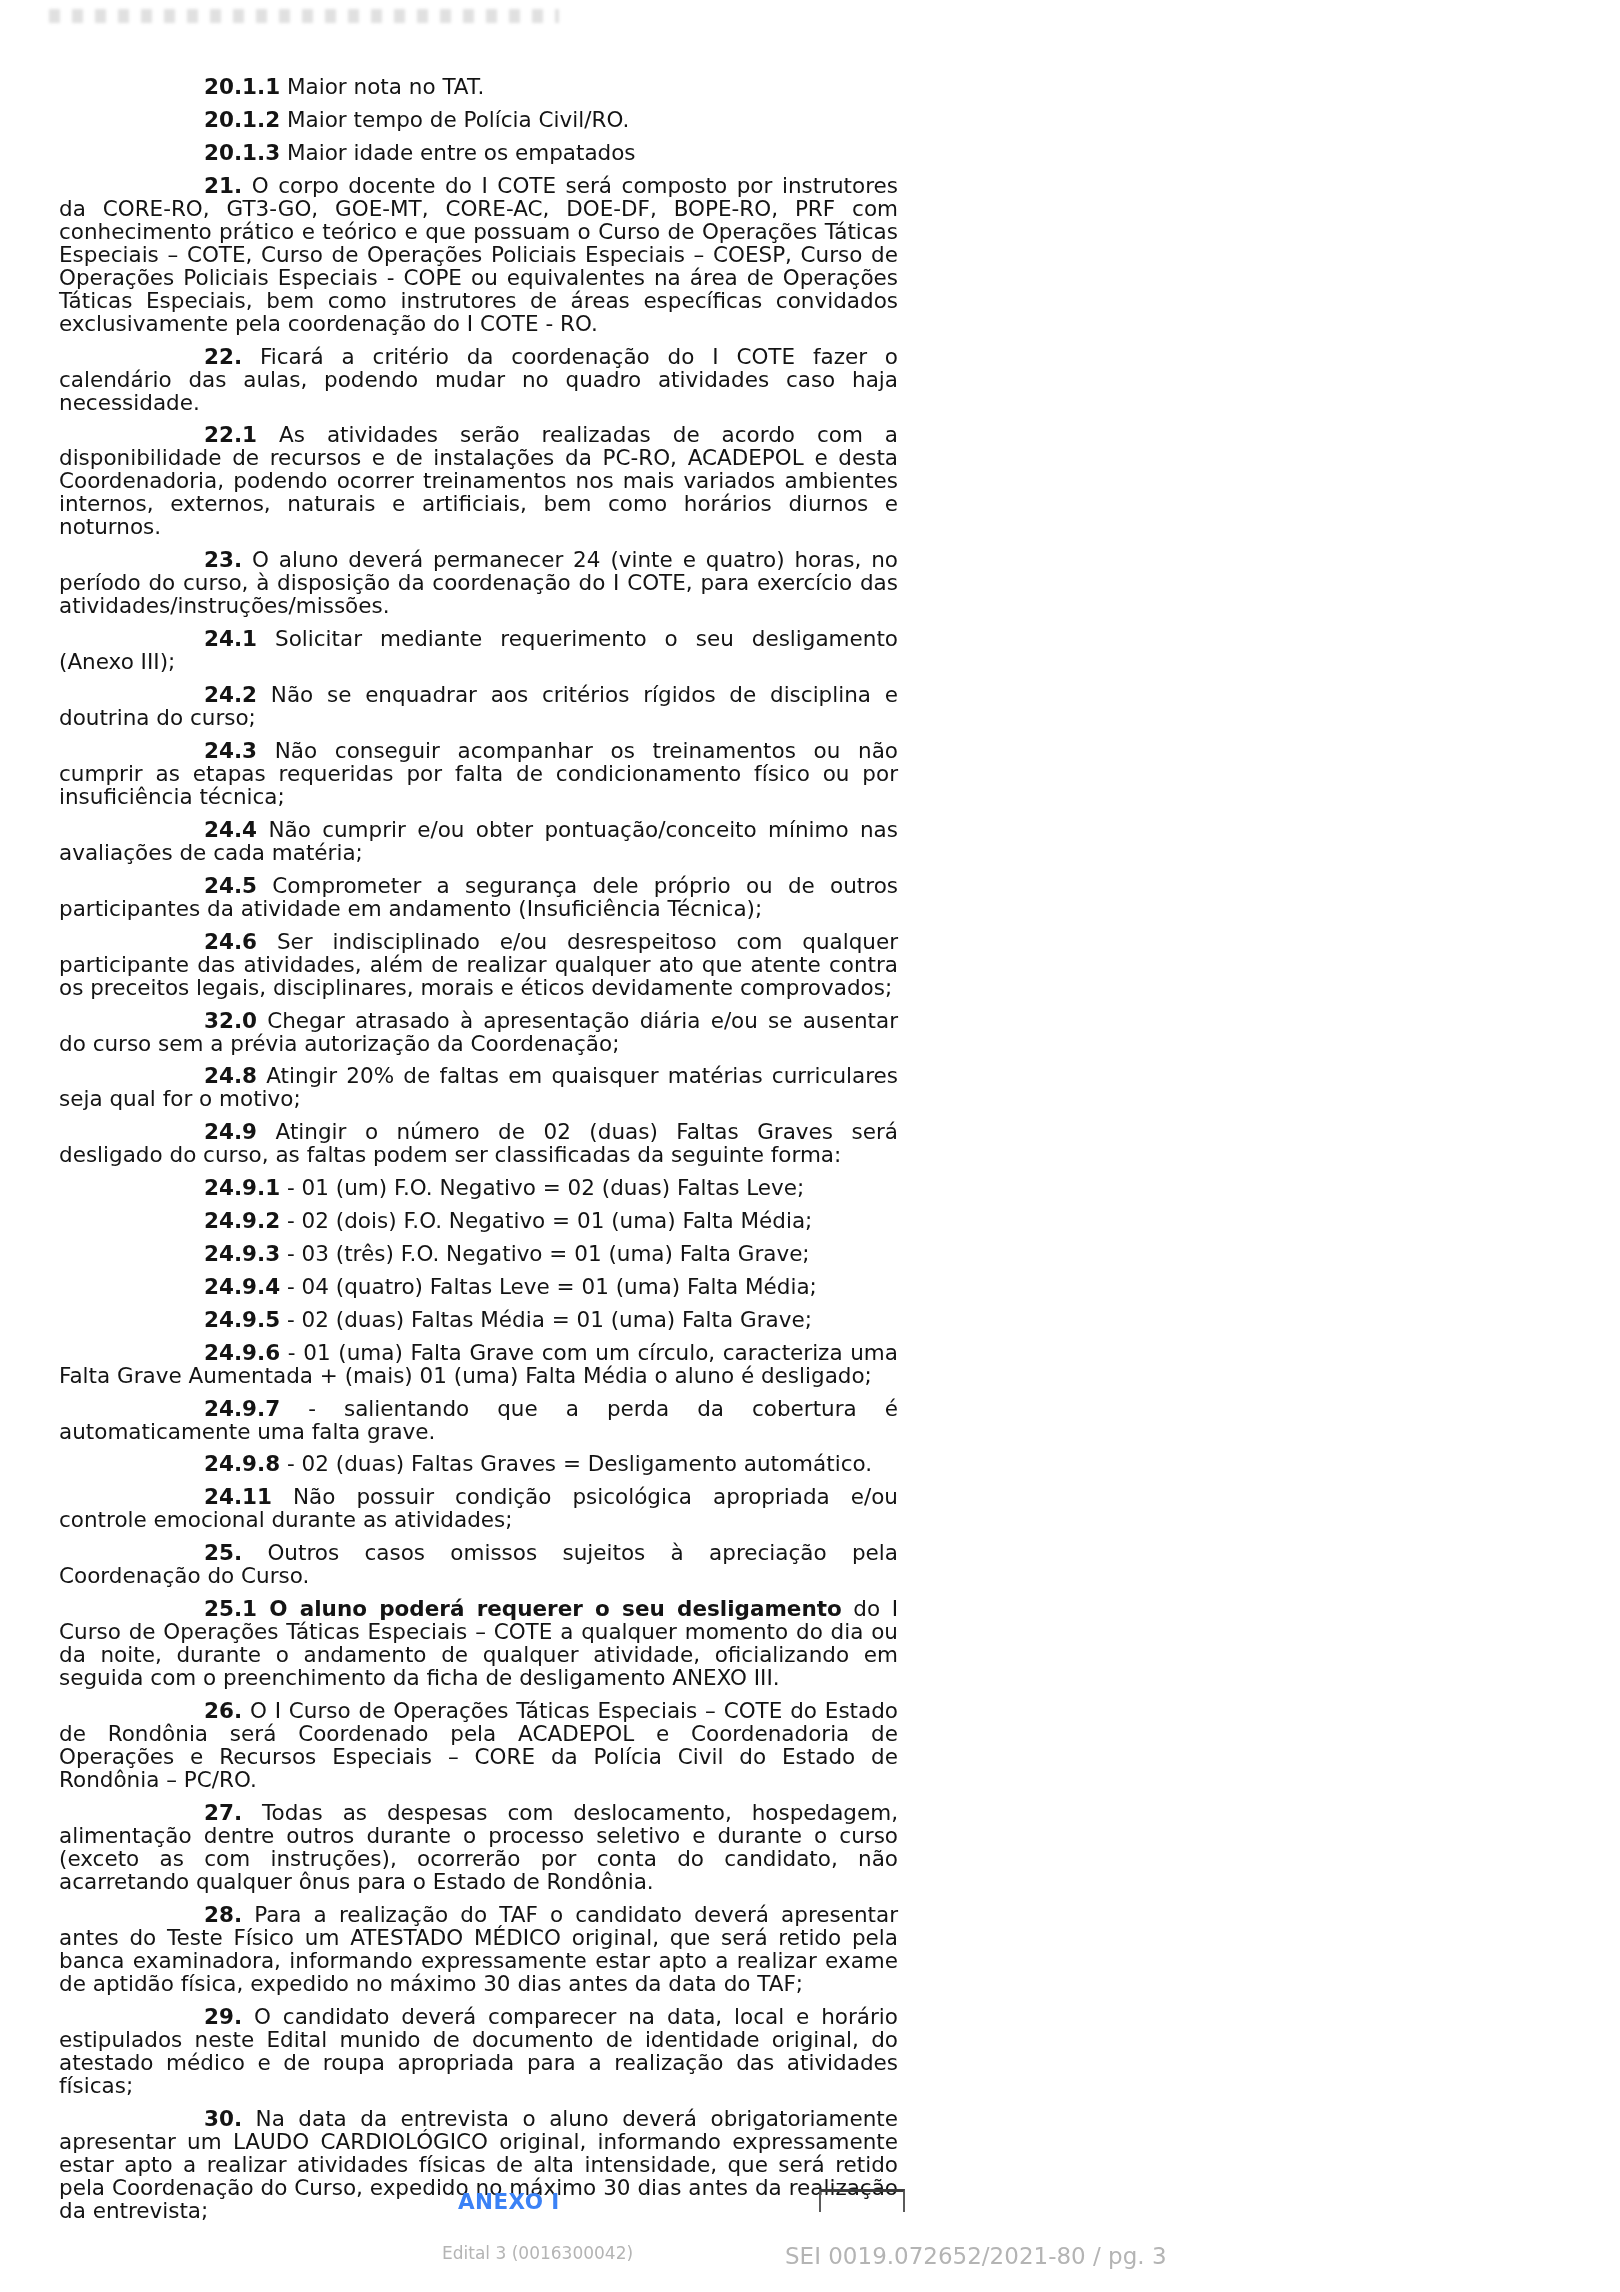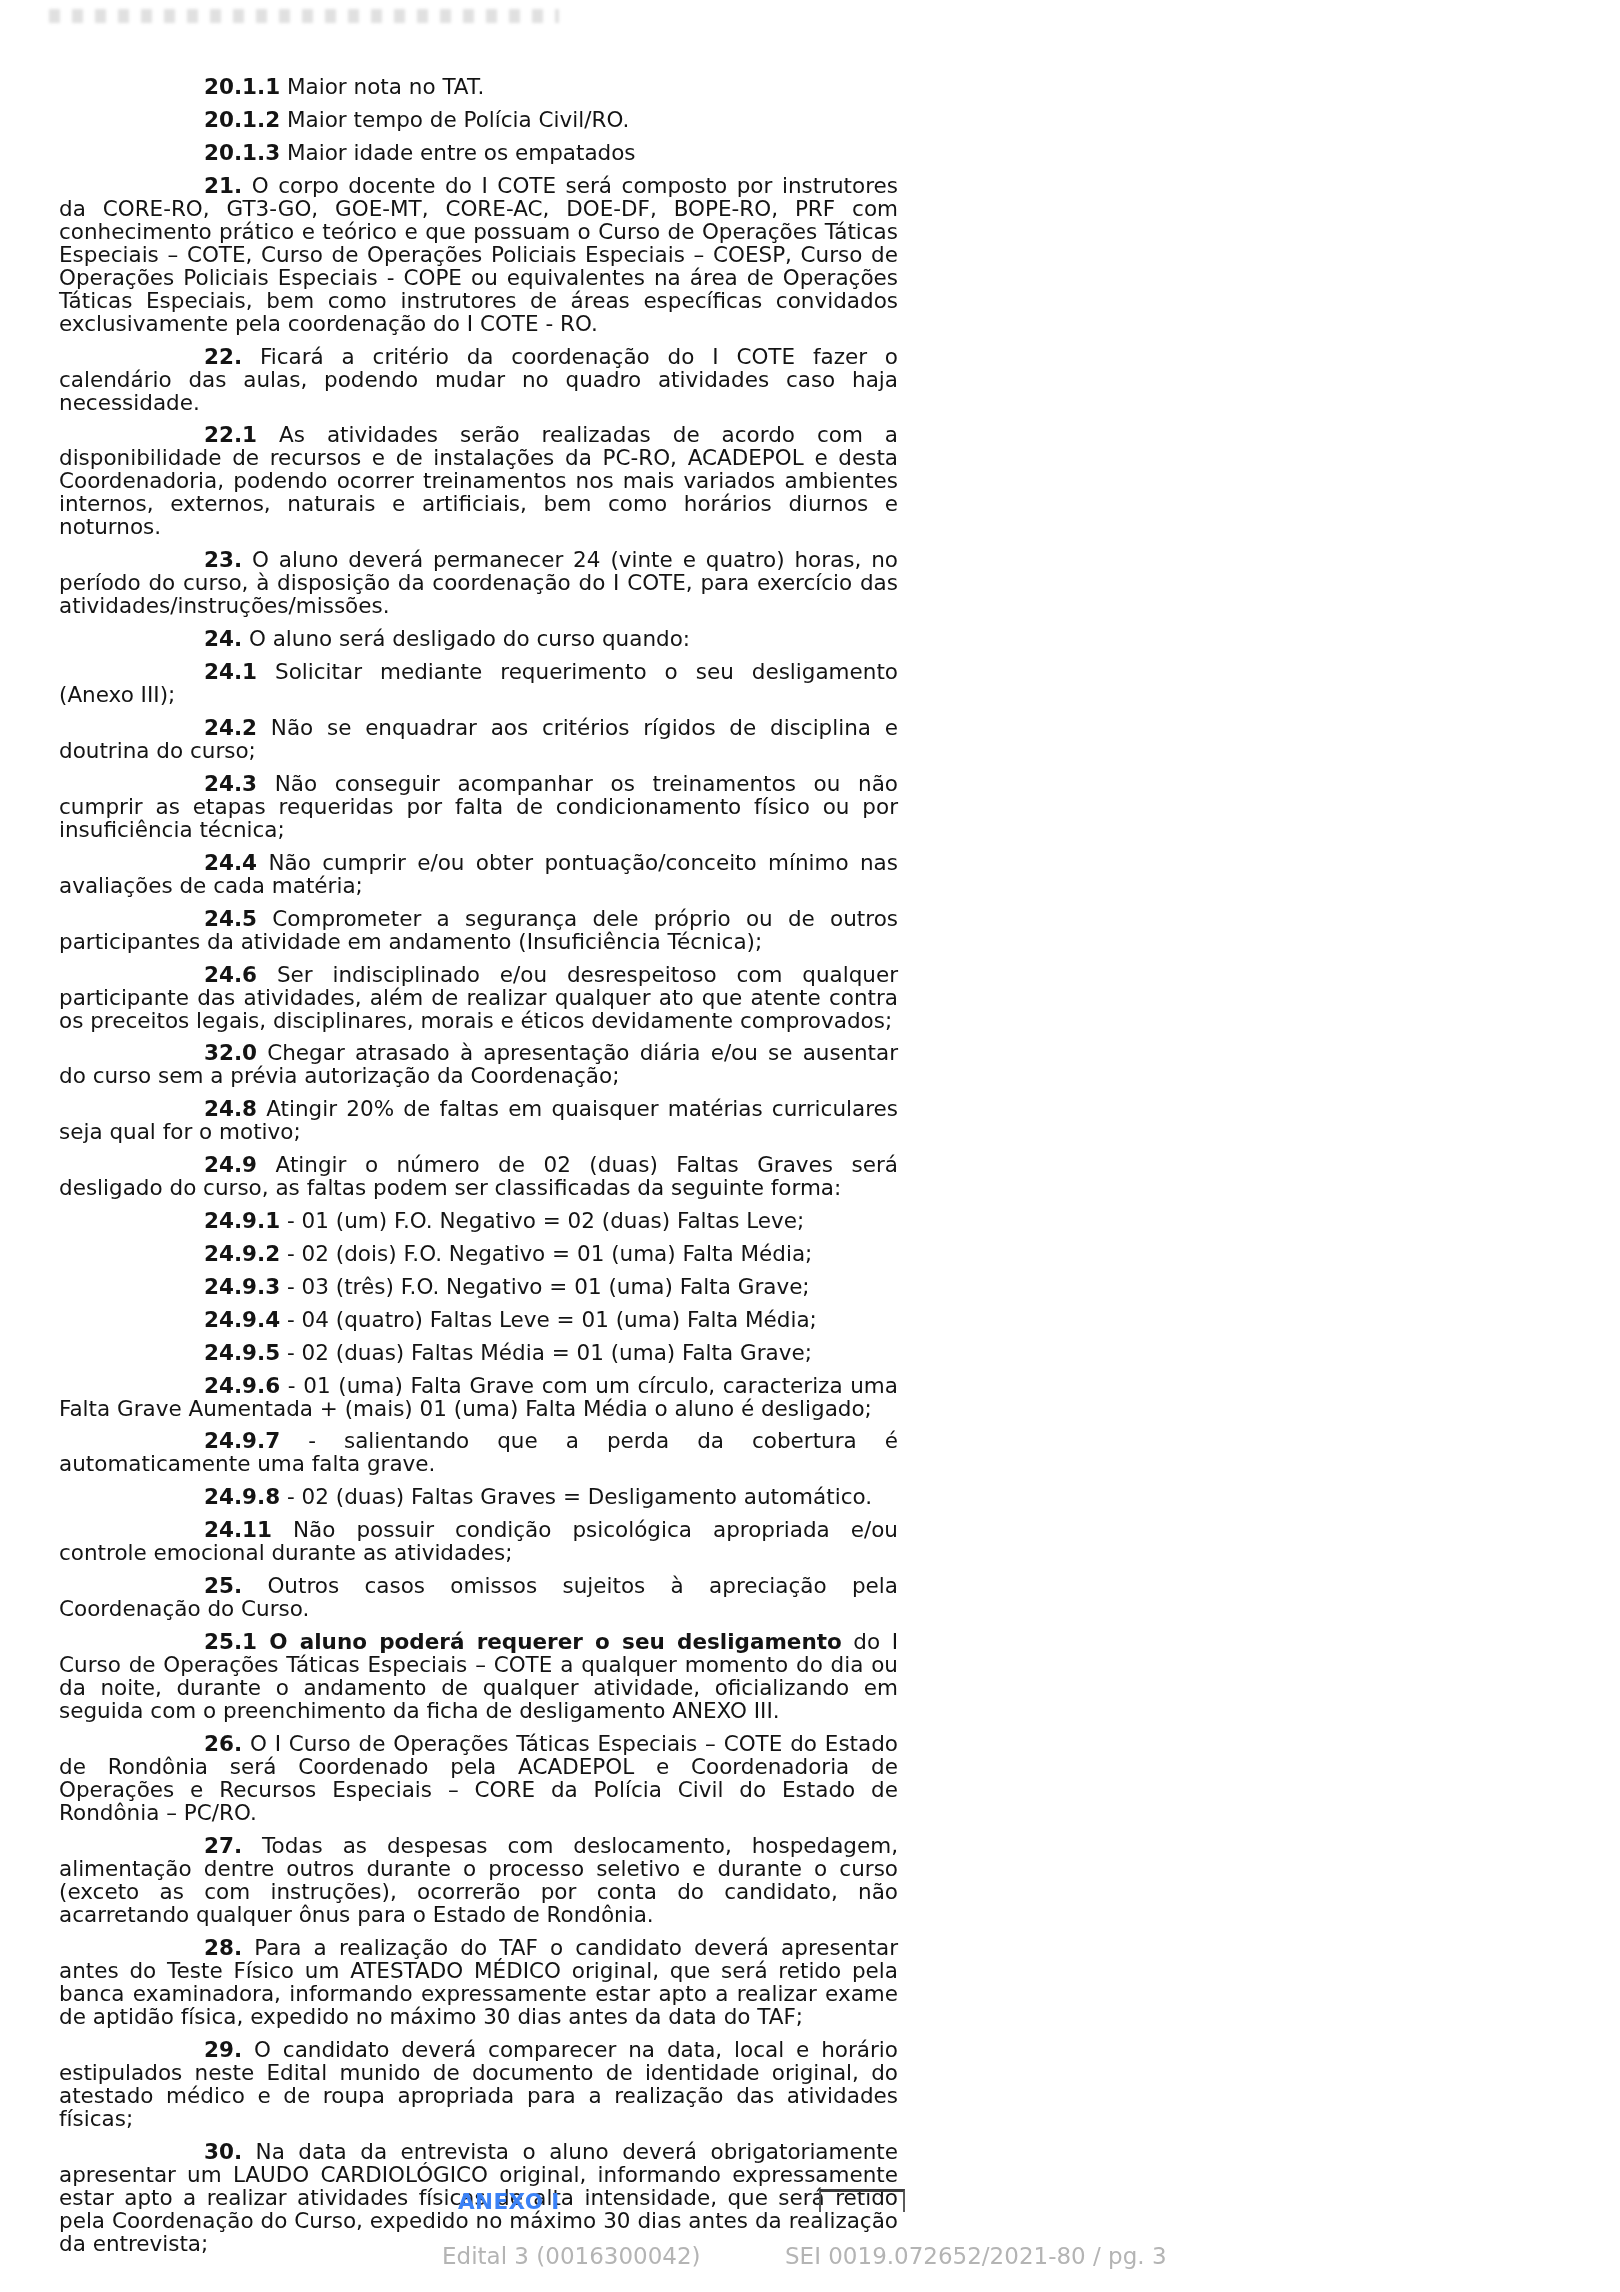--- a/index.html
+++ b/index.html
@@ -55,21 +55,21 @@
     width: 82px;
     height: 19.7px;
     border-top: 3.6px solid #3a3a3a;
     border-left: 2.7px solid #5a5a5a;
     border-right: 2.7px solid #5a5a5a;
   }
   .footer-left {
     position: absolute;
     left: 442px;
     top: 2243px;
-    font-size: 23px;
+    font-size: 17px;
     color: #b4b4b4;
     white-space: nowrap;
   }
   .footer-right {
     position: absolute;
     left: 777px;
     top: 2243px;
     font-size: 23px;
     color: #b4b4b4;
     white-space: nowrap;
@@ -83,21 +83,20 @@
   <div class="ghost"></div>
 
   <div class="content">
       <p><b>20.1.1</b> Maior nota no TAT.</p>
       <p><b>20.1.2</b> Maior tempo de Polícia Civil/RO.</p>
       <p><b>20.1.3</b> Maior idade entre os empatados</p>
       <p><b>21.</b> O corpo docente do I COTE será composto por instrutores da CORE-RO, GT3-GO, GOE-MT, CORE-AC, DOE-DF, BOPE-RO, PRF com conhecimento prático e teórico e que possuam o Curso de Operações Táticas Especiais – COTE, Curso de Operações Policiais Especiais – COESP, Curso de Operações Policiais Especiais - COPE ou equivalentes na área de Operações Táticas Especiais, bem como instrutores de áreas específicas convidados exclusivamente pela coordenação do I COTE - RO.</p>
       <p><b>22.</b> Ficará a critério da coordenação do I COTE fazer o calendário das aulas, podendo mudar no quadro atividades caso haja necessidade.</p>
       <p><b>22.1</b> As atividades serão realizadas de acordo com a disponibilidade de recursos e de instalações da PC-RO, ACADEPOL e desta Coordenadoria, podendo ocorrer treinamentos nos mais variados ambientes internos, externos, naturais e artificiais, bem como horários diurnos e noturnos.</p>
       <p><b>23.</b> O aluno deverá permanecer 24 (vinte e quatro) horas, no período do curso, à disposição da coordenação do I COTE, para exercício das atividades/instruções/missões.</p>
-      <p><b>24.</b> O aluno será desligado do curso quando:</p>
       <p><b>24.1</b> Solicitar mediante requerimento o seu desligamento (Anexo III);</p>
       <p><b>24.2</b> Não se enquadrar aos critérios rígidos de disciplina e doutrina do curso;</p>
       <p><b>24.3</b> Não conseguir acompanhar os treinamentos ou não cumprir as etapas requeridas por falta de condicionamento físico ou por insuficiência técnica;</p>
       <p><b>24.4</b> Não cumprir e/ou obter pontuação/conceito mínimo nas avaliações de cada matéria;</p>
       <p><b>24.5</b> Comprometer a segurança dele próprio ou de outros participantes da atividade em andamento (Insuficiência Técnica);</p>
       <p><b>24.6</b> Ser indisciplinado e/ou desrespeitoso com qualquer participante das atividades, além de realizar qualquer ato que atente contra os preceitos legais, disciplinares, morais e éticos devidamente comprovados;</p>
       <p><b>32.0</b> Chegar atrasado à apresentação diária e/ou se ausentar do curso sem a prévia autorização da Coordenação;</p>
       <p><b>24.8</b> Atingir 20% de faltas em quaisquer matérias curriculares seja qual for o motivo;</p>
       <p><b>24.9</b> Atingir o número de 02 (duas) Faltas Graves será desligado do curso, as faltas podem ser classificadas da seguinte forma:</p>
       <p><b>24.9.1</b> - 01 (um) F.O. Negativo = 02 (duas) Faltas Leve;</p>

